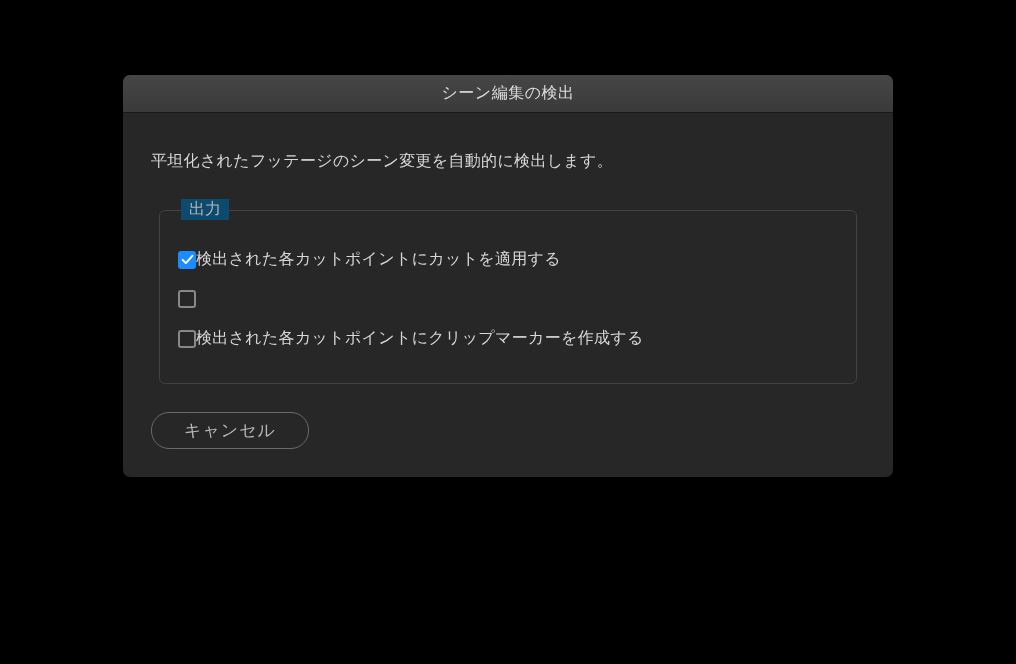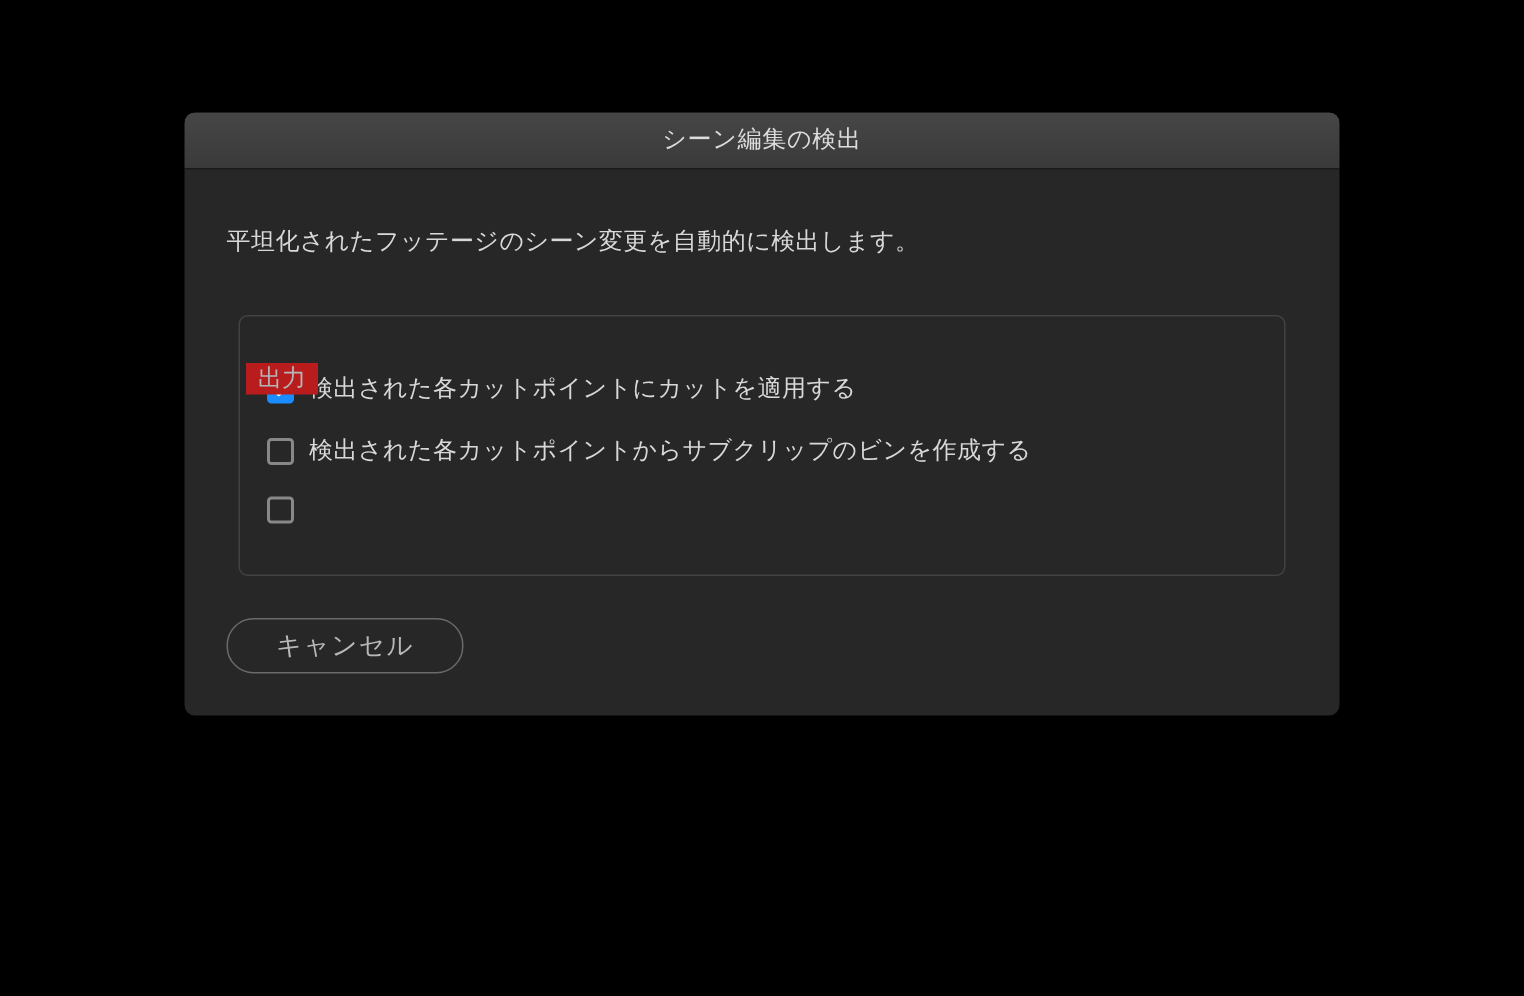--- a/index.html
+++ b/index.html
@@ -56,32 +56,30 @@
       border: 1px solid #424242;
       border-radius: 6px;
       position: relative;
       padding: 28px 18px 24px 18px;
       margin: 0 8px;
     }
     
     .fieldset-legend {
       position: absolute;
       top: -12px;
-      left: 4px;
-      background: #b91c1c;
+      left: 21px;
+      background: #0c4a6e;
       padding: 0 8px;
       color: #b5b5b5;
       font-size: 16px;
-      margin-top: 43px;
     }
     
     .checkbox-row {
       display: flex;
       align-items: center;
-      gap: 10px;
       padding: 10px 0;
     }
     
     .checkbox {
       width: 18px;
       height: 18px;
       border: 2px solid #888888;
       border-radius: 3px;
       display: flex;
       align-items: center;
@@ -165,27 +163,27 @@
             <path d="M2 8.5L6 12.5L14 3.5" stroke="white" stroke-width="2.5" stroke-linecap="round" stroke-linejoin="round"></path>
           </svg>
         </div>
         <span class="checkbox-label">検出された各カットポイントにカットを適用する</span>
       </div>
 
       <div class="checkbox-row">
         <div class="checkbox">
           
         </div>
-        <span class="checkbox-label">検出された各カットポイントからサブクリップのビンを作成する</span>
       </div>
 
       <div class="checkbox-row">
         <div class="checkbox">
           
         </div>
+        <span class="checkbox-label">検出された各カットポイントにクリップマーカーを作成する</span>
       </div>
 
     </div>
 
     <div class="button-row">
       <div class="btn btn-secondary">キャンセル</div>
     </div>
 
   </div>
 

